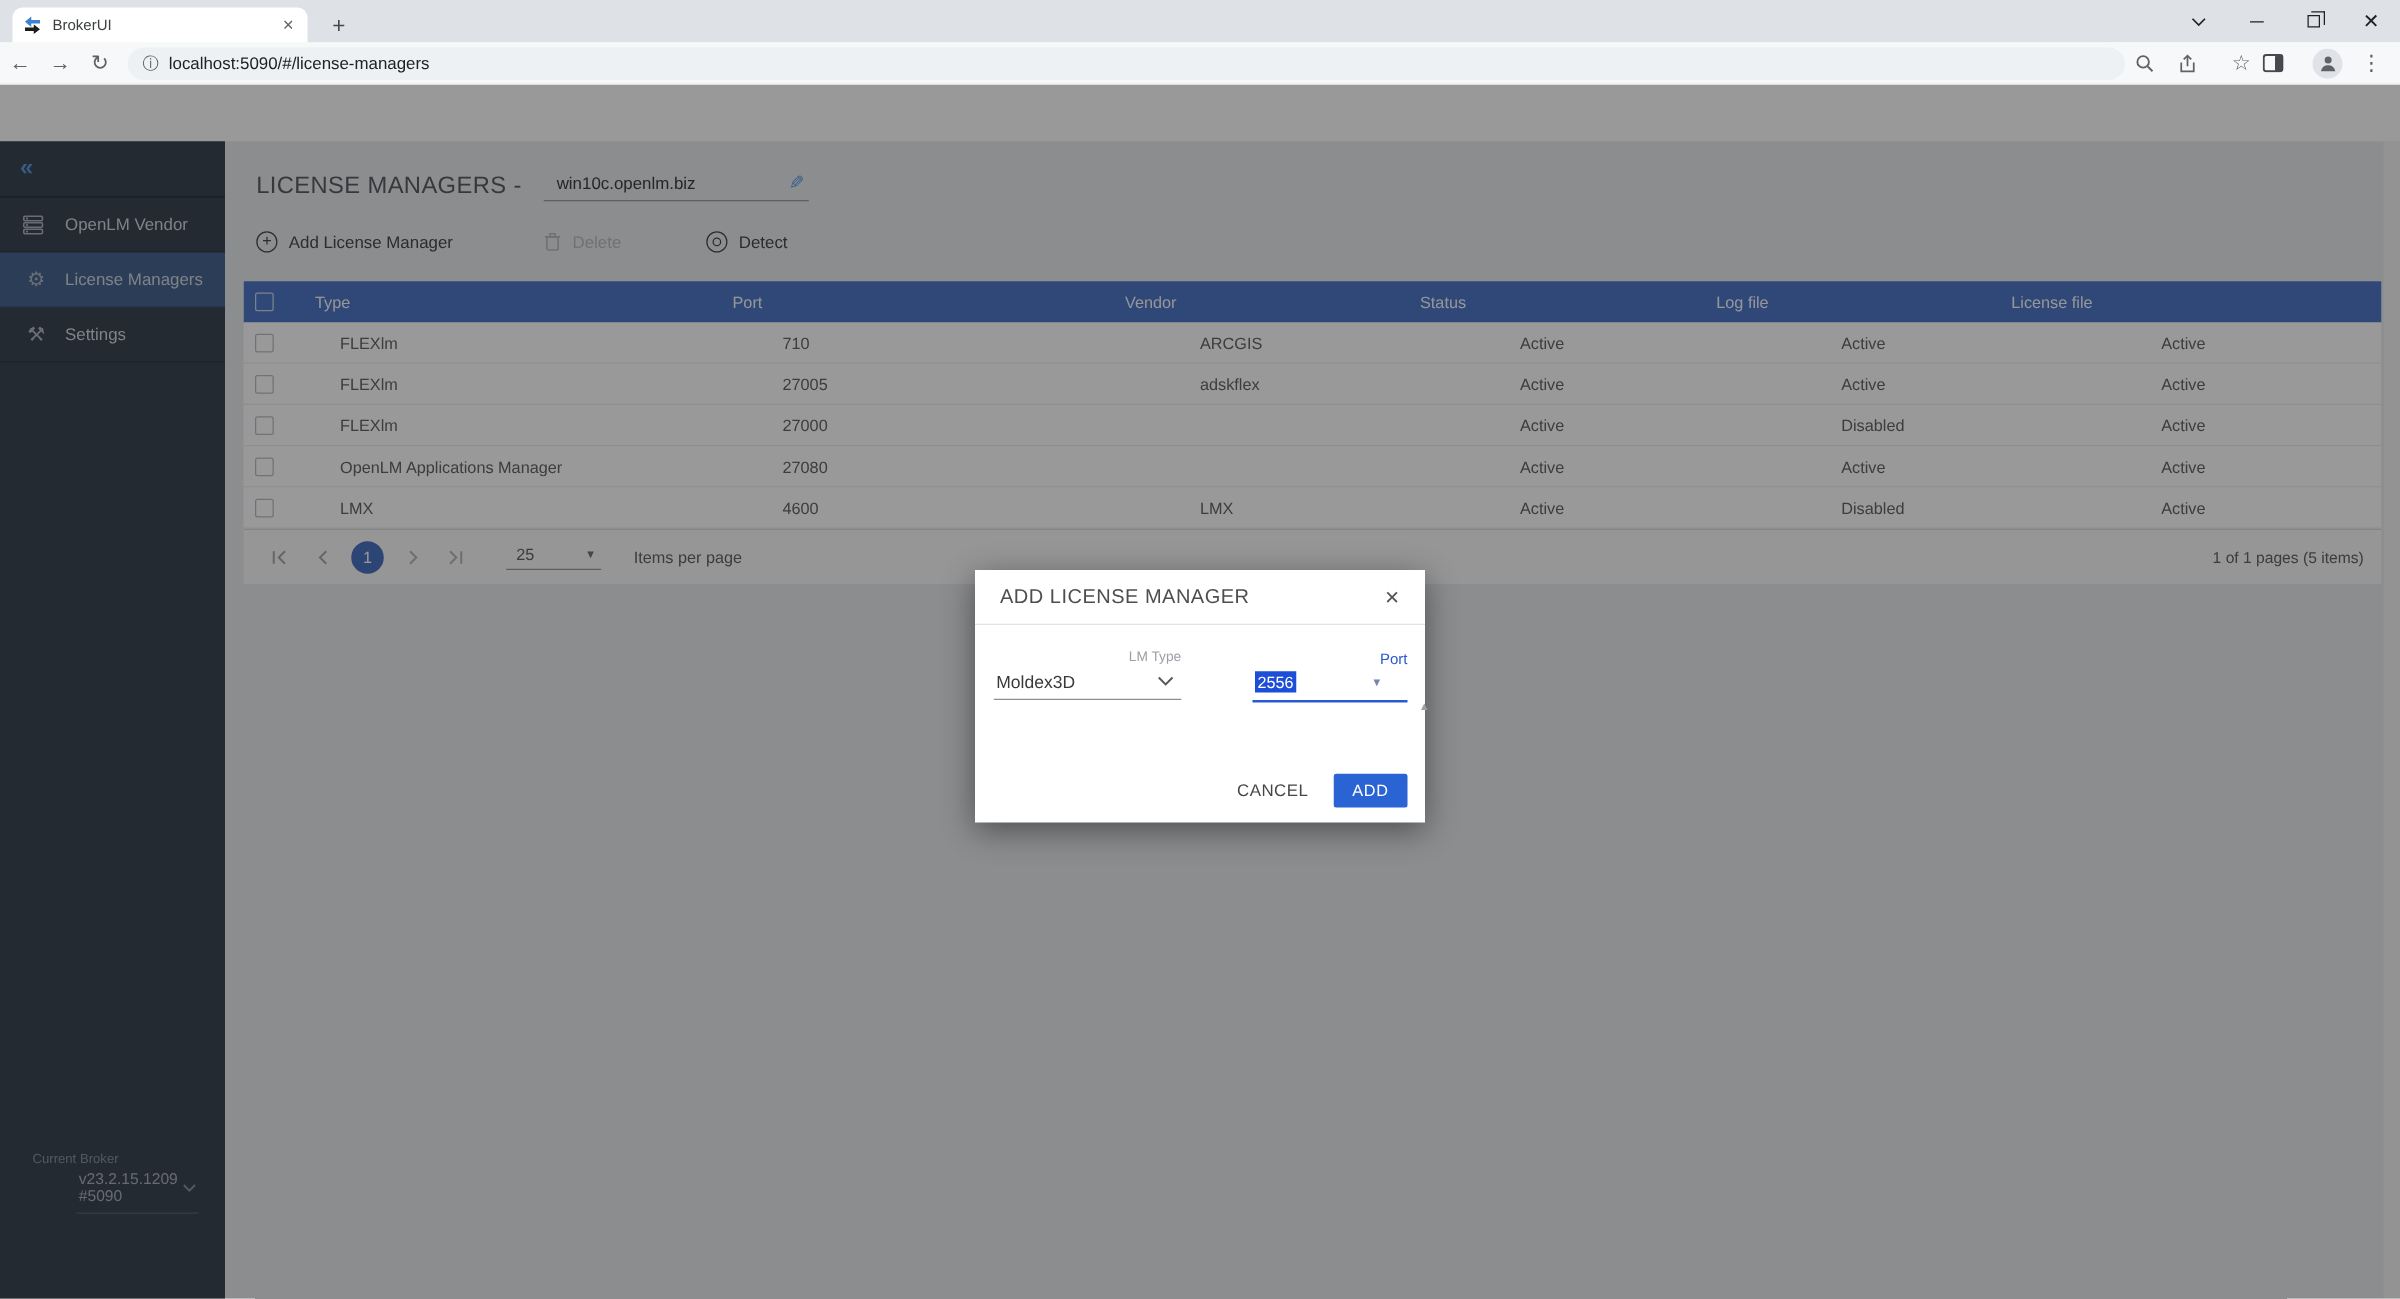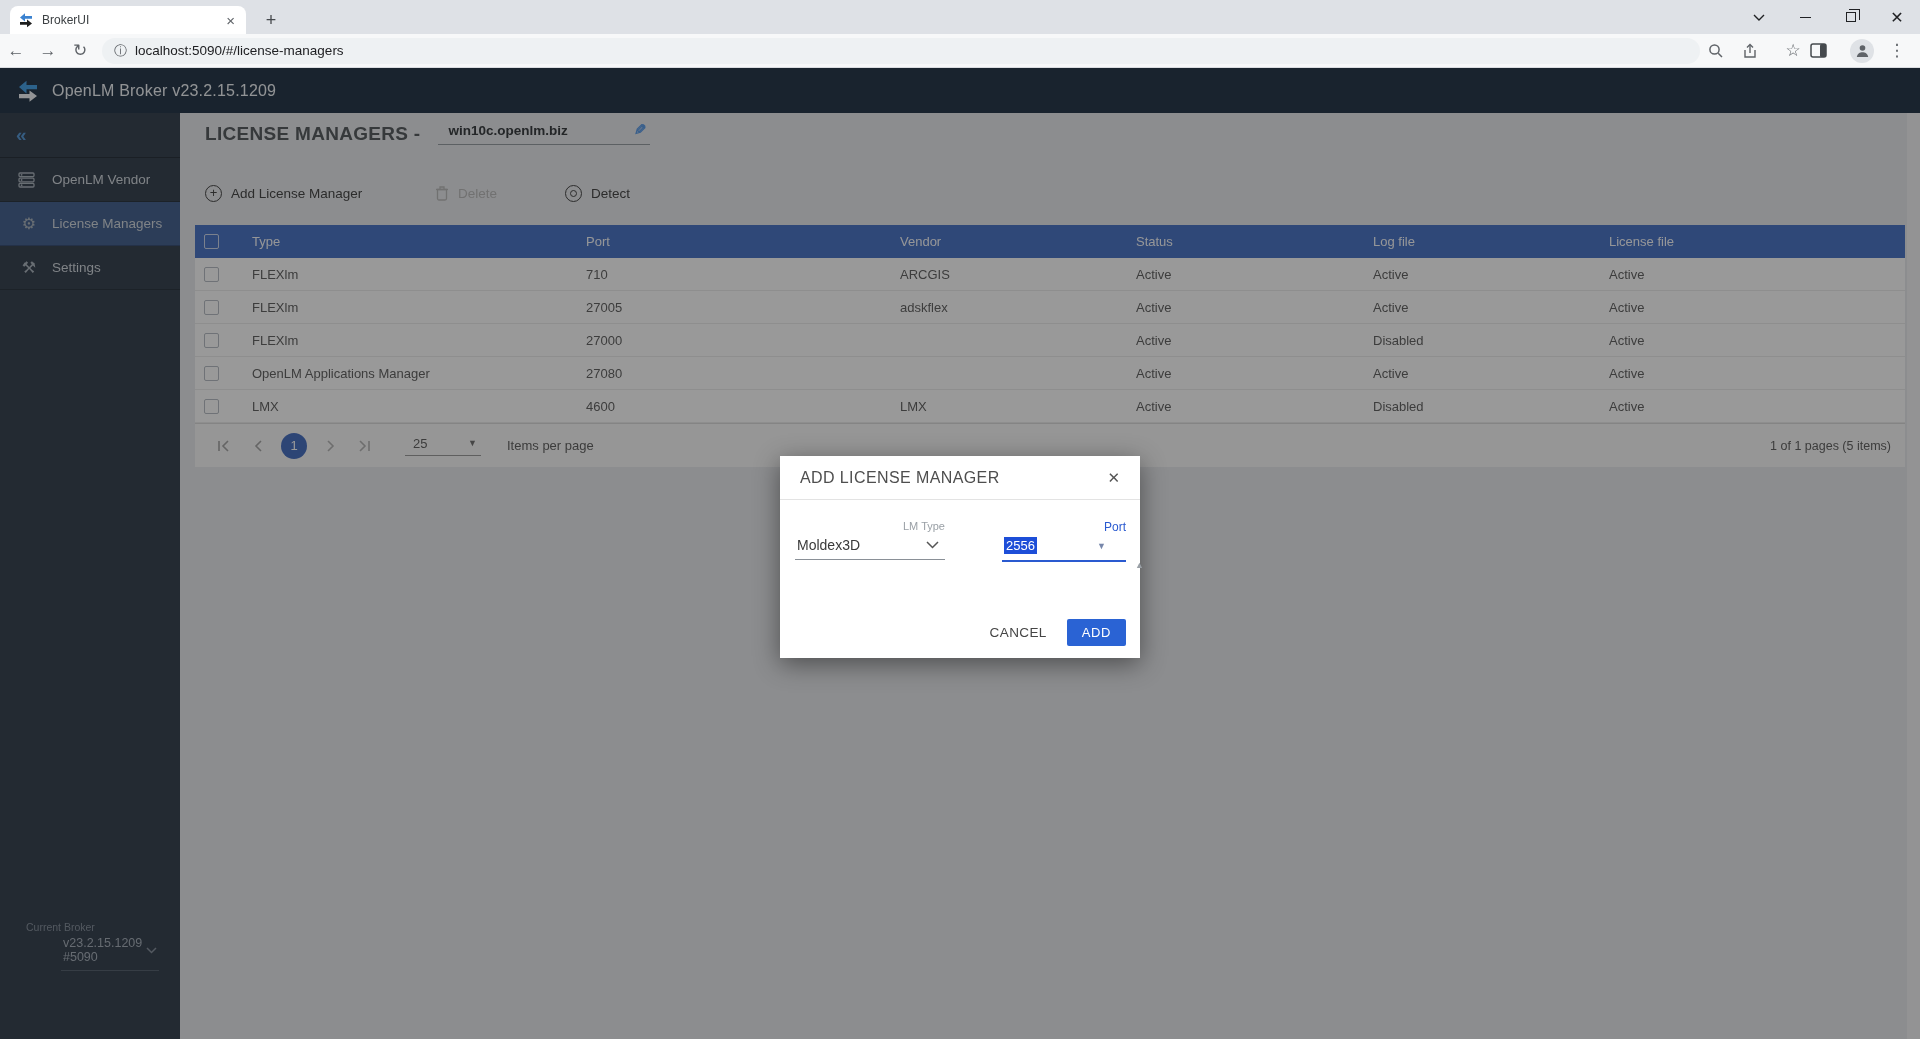--- a/index.html
+++ b/index.html
@@ -50,42 +50,42 @@
   .broker-select { position:absolute; left:13px; top:808px; width:146px; }
   .broker-label { font-size:10.5px; color:#8a94a0; margin-left:13px; }
   .broker-value-row { display:flex; align-items:center; justify-content:space-between;
     border-bottom:1px solid #5b6673; padding:3px 2px 6px 2px;margin-left:48px; }
   .broker-value { font-size:12.5px; color:#aab3bd; }
   .broker-chev { color:#8a94a0; font-size:10px; }
 
   .content { position:absolute; top:45px; left:180px; right:0; bottom:0; background:#e9ebee; }
   .content-scrollbar { position:absolute; right:0; top:0; width:13px; bottom:0; background:#f5f6f7; }
 
-  .page-title-row { position:absolute; top:8px; left:25px; display:flex; align-items:flex-end;font-weight:bold; }
+  .page-title-row { position:absolute; top:24px; left:25px; display:flex; align-items:center; }
   .page-title { font-size:19px; color:#5b5f63; letter-spacing:.3px; }
   .hostname-wrap { margin-left:18px; width:212px; border-bottom:1px solid #9aa0a6;
     display:flex; align-items:center; padding:0 4px 5px 10px;gap:16px; }
   .hostname-input { font-size:13.5px; color:#3c4043; flex:1; border:none; background:transparent; }
   .pencil-icon { color:#5f9ee8; font-size:15px; transform:scaleX(-1); }
 
   .toolbar { position:absolute; top:72px; left:0; right:0; height:34px; }
   .tool-btn { position:absolute; display:flex; align-items:center; font-size:13.5px; color:#4a4a4a; }
   .tool-btn .t-icon { margin-right:9px; display:flex; align-items:center; justify-content:center; }
   .circle-plus { width:17px; height:17px; border:1.5px solid #4a4a4a; border-radius:50%;
     font-size:13px; line-height:14px; text-align:center; color:#4a4a4a; }
   .circle-target { width:17px; height:17px; border:1.5px solid #4a4a4a; border-radius:50%;
     display:flex; align-items:center; justify-content:center; }
   .circle-target i { display:block; width:7px; height:7px; border:1.5px solid #4a4a4a; border-radius:50%; }
   .tool-btn.disabled { color:#bdbdbd; }
 
   .grid { position:absolute; top:112px; left:15px; right:15px; background:#fff; }
   .grid-header { display:flex; align-items:center; height:33px; background:#4f78c8; }
   .hcell { font-size:13px; color:rgba(255,255,255,.96); }
   .grow { display:flex; align-items:center; height:33px; background:#fff; border-bottom:1px solid #ededed; }
-  .cell { font-size:13px; color:#666; white-space:nowrap; overflow:hidden; }
+  .cell { font-size:13px; color:#666; white-space:nowrap; overflow:hidden;margin-left:20px; }
   .cbcol { width:57px; display:flex; align-items:center; padding-left:9px; }
   .cb { width:15px; height:15px; border:1.5px solid #b9bfc6; border-radius:2px; background:#fff; }
   .grid-header .cb { background:transparent; border-color:#cdd8ec; }
   .c0{width:334px}.c1{width:314px}.c2{width:236px}.c3{width:237px}.c4{width:236px}.c5{flex:1}
 
   .pager { display:flex; align-items:center; height:44px; background:#fbfbfb; border-top:1px solid #dcdcdc;
     padding-left:12px; position:relative; }
   .pg-btn { width:34px; display:flex; justify-content:center; align-items:center; }
   .pg-current { width:26px; height:26px; border-radius:50%; background:#4c73c4; color:#fff;
     font-size:13px; display:flex; align-items:center; justify-content:center; margin:0 6px; }
@@ -190,27 +190,20 @@
             <circle cx="7.5" cy="5" r="2.8" fill="#5f6368"></circle>
             <path d="M1.8 14 C2.4 10.5 5 9.2 7.5 9.2 C10 9.2 12.6 10.5 13.2 14 Z" fill="#5f6368"></path>
           </svg>
       </span>
       <span class="nav-icon">⋮</span>
     </div>
   </div>
 
   <div class="app">
 
-    <div class="app-header">
-      <svg width="24" height="24" viewBox="0 0 16 16">
-        <path d="M14 4 H7 V1.2 L2 5.4 L7 9.6 V6.8 H14 Z" fill="#4aa3e8"></path>
-        <path d="M2 10 H9 V7.6 L14 11.4 L9 15.2 V12.8 H2 Z" fill="#f5f7fa"></path>
-      </svg>
-      <span class="app-title">OpenLM Broker v23.2.15.1209</span>
-    </div>
 
     <div class="sidebar">
       <div class="collapse-row">
         <span class="collapse-glyph">«</span>
       </div>
       <div class="nav-item">
         <span class="ni-icon">
           <svg width="17" height="16" viewBox="0 0 17 16">
               <g fill="none" stroke="#aeb7c0" stroke-width="1.3">
                 <rect x="1" y="1" width="15" height="3.6" rx="1"></rect>

